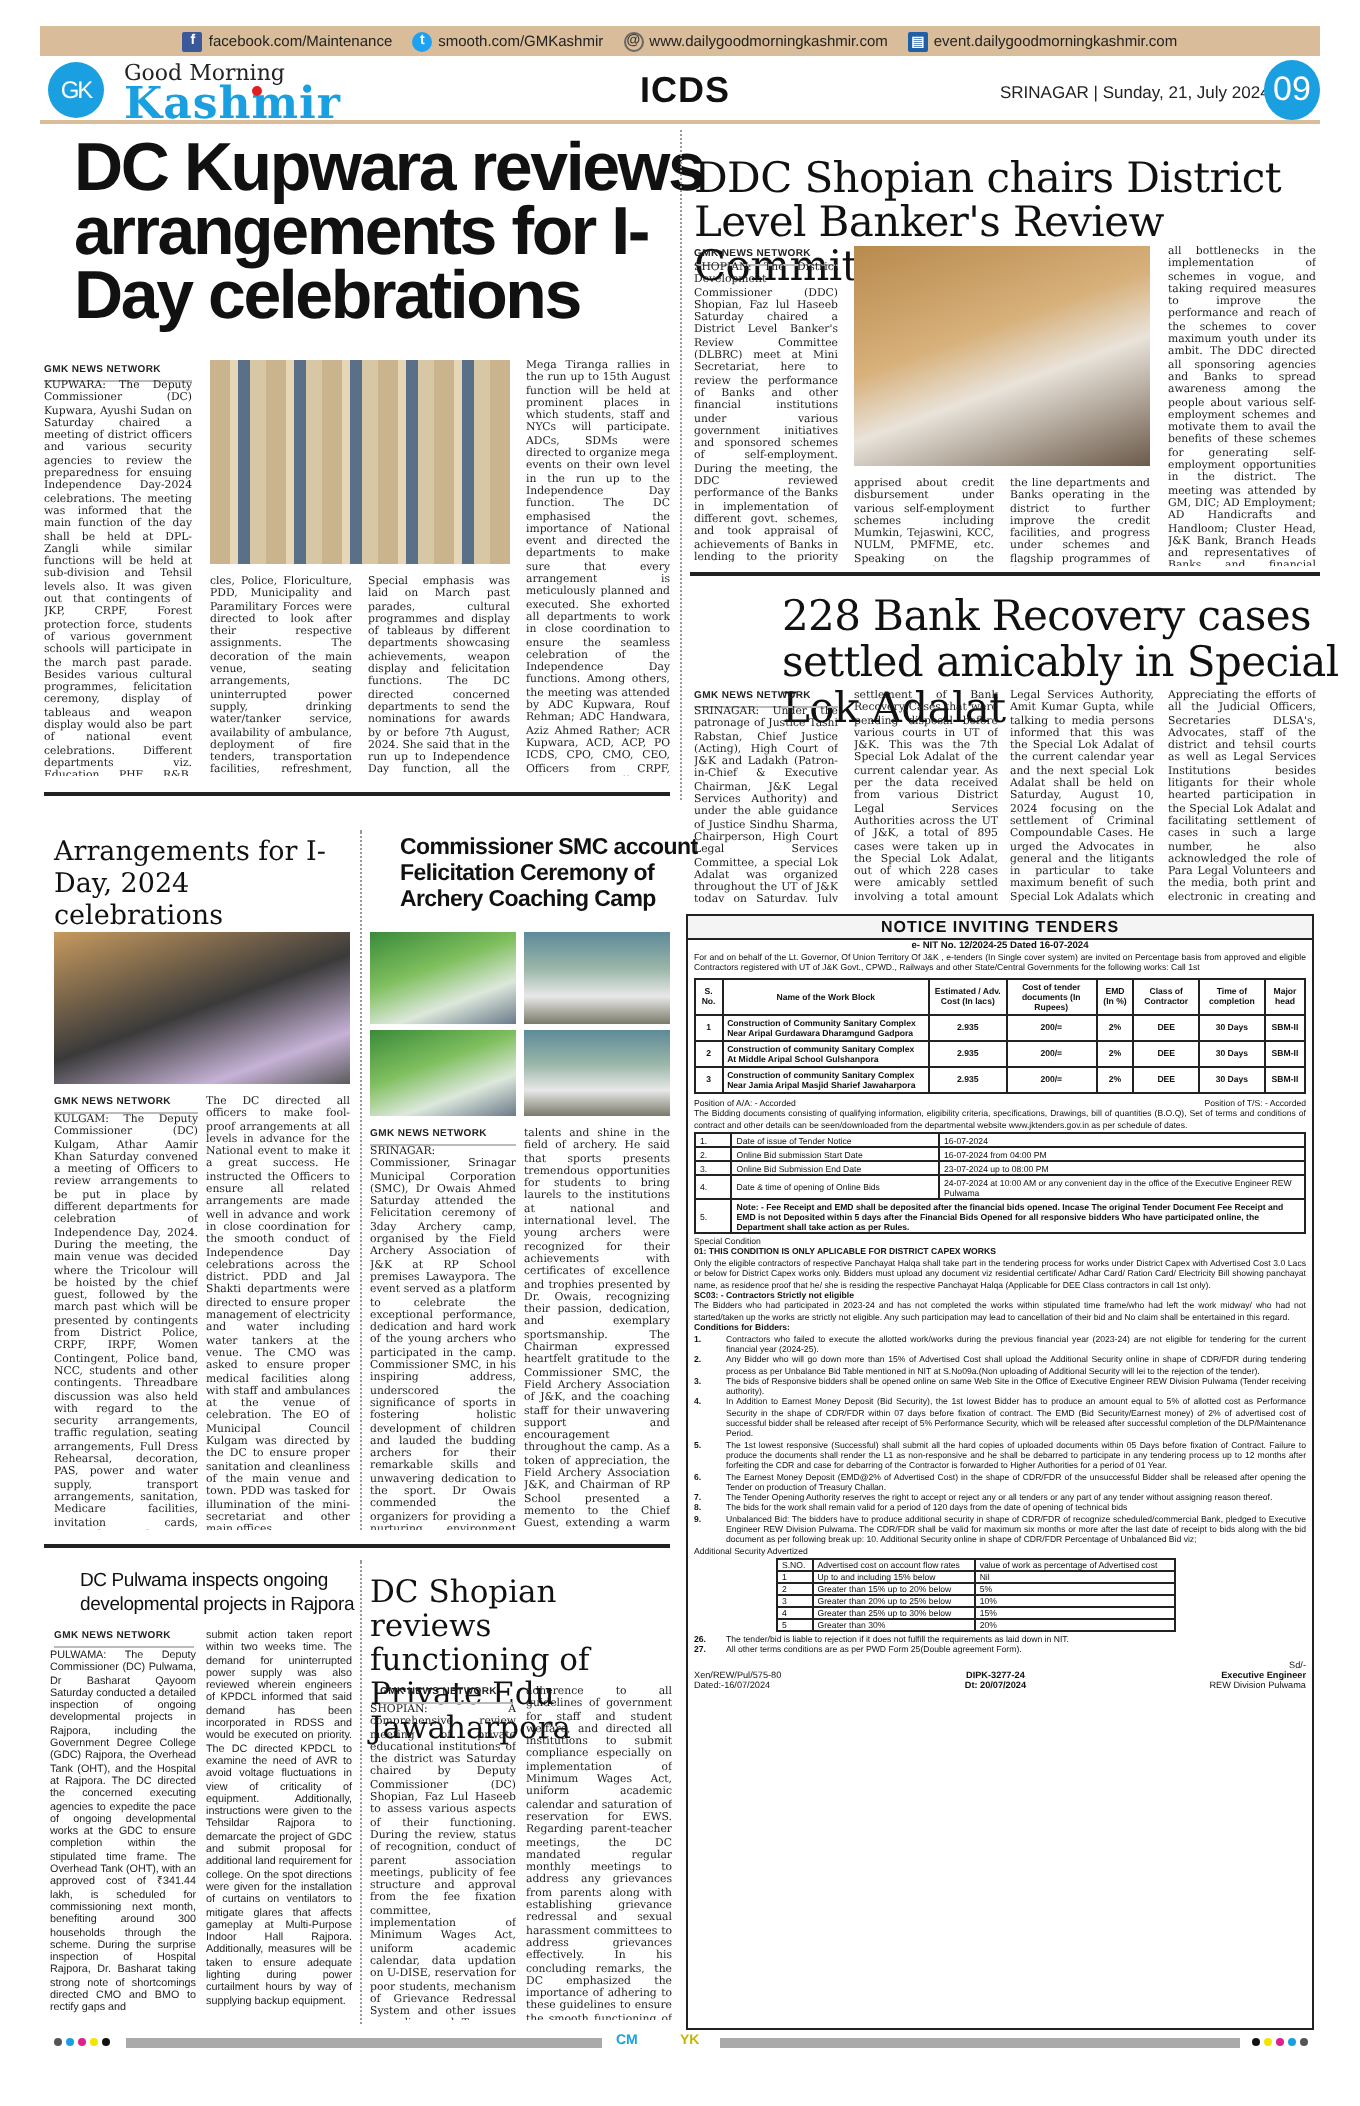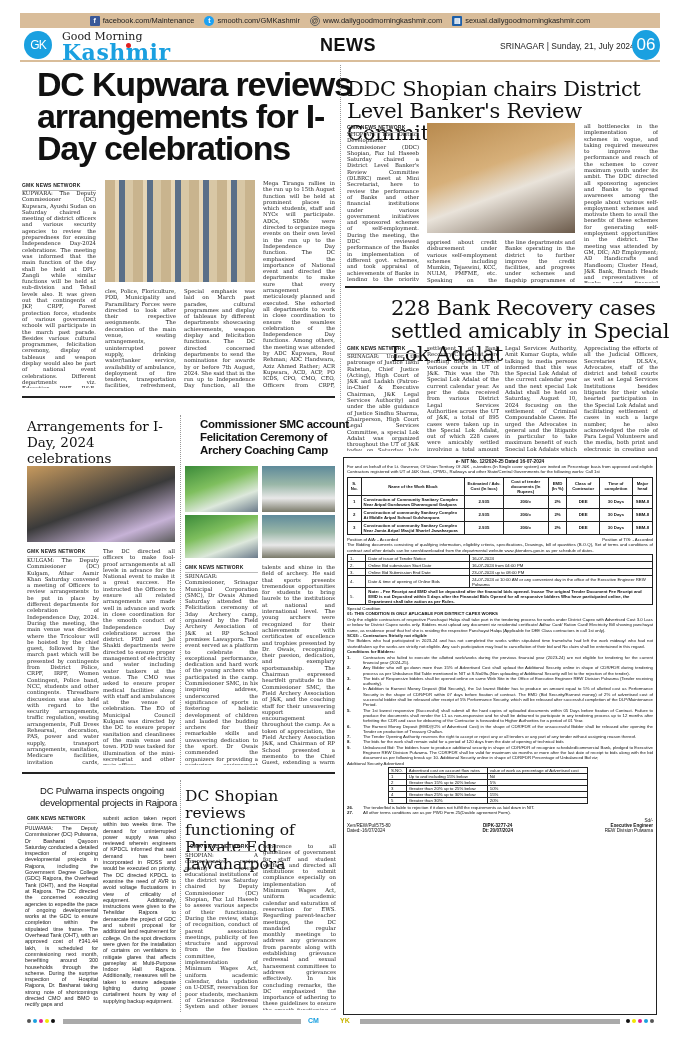--- a/index.html
+++ b/index.html
@@ -81,32 +81,32 @@
   <span class="social-item">
     <span class="sicon tw">t</span>
     <span>smooth.com/GMKashmir</span>
   </span>
   <span class="social-item">
     <span class="sicon www">@</span>
     <span>www.dailygoodmorningkashmir.com</span>
   </span>
   <span class="social-item">
     <span class="sicon ep">▤</span>
-    <span>sexual.dailygoodmorningkashmir.com</span>
+    <span>event.dailygoodmorningkashmir.com</span>
   </span>
 </div>
 
 <div class="abs masthead">
   <div class="abs gk-logo">GK</div>
   <div class="abs brand-top">Good Morning</div>
   <div class="abs brand-main">Kashmir</div>
   <div class="abs brand-dot"></div>
-  <div class="abs section-label">NEWS</div>
+  <div class="abs section-label">ICDS</div>
   <div class="abs dateline">SRINAGAR | Sunday, 21, July 2024</div>
-  <div class="abs page-num">06</div>
+  <div class="abs page-num">09</div>
 </div>
 
 <div class="abs hl-sans" style="left:22px; top:68px; width:320px; font-size:34px; letter-spacing:-1.2px; line-height:32px;">DC Kupwara reviews arrangements for I-Day celebrations</div>
 <div class="abs byline" style="left:22px; top:182px; width:74px;">GMK NEWS NETWORK</div>
 <div class="abs body-text" style="left:22px; top:190px; width:74px; height:198px;">KUPWARA: The Deputy Commissioner (DC) Kupwara, Ayushi Sudan on Saturday chaired a meeting of district officers and various security agencies to review the preparedness for ensuing Independence Day-2024 celebrations. The meeting was informed that the main function of the day shall be held at DPL- Zangli while similar functions will be held at sub-division and Tehsil levels also. It was given out that contingents of JKP, CRPF, Forest protection force, students of various government schools will participate in the march past parade. Besides various cultural programmes, felicitation ceremony, display of tableaus and weapon display would also be part of national event celebrations. Different departments viz. Education, PHE, R&amp;B, Information, Health, Sports, Traffic, Motor Vehi-</div>
 <div class="abs photo meeting" style="left:105px; top:180px; width:150px; height:102px;"></div>
 <div class="abs body-text" style="left:105px; top:288px; width:71px; height:100px;">cles, Police, Floriculture, PDD, Municipality and Paramilitary Forces were directed to look after their respective assignments. The decoration of the main venue, seating arrangements, uninterrupted power supply, drinking water/tanker service, availability of ambulance, deployment of fire tenders, transportation facilities, refreshment, invitations, PAS system, cleanliness and sanitation measures were discussed threadbare in the meeting.</div>
 <div class="abs body-text" style="left:184px; top:288px; width:71px; height:100px;">Special emphasis was laid on March past parades, cultural programmes and display of tableaus by different departments showcasing achievements, weapon display and felicitation functions. The DC directed concerned departments to send the nominations for awards by or before 7th August, 2024. She said that in the run up to Independence Day function, all the important buildings and main offices will be illuminated.</div>
 <div class="abs body-text" style="left:263px; top:180px; width:72px; height:208px;">Mega Tiranga rallies in the run up to 15th August function will be held at prominent places in which students, staff and NYCs will participate. ADCs, SDMs were directed to organize mega events on their own level in the run up to the Independence Day function. The DC emphasised the importance of National event and directed the departments to make sure that every arrangement is meticulously planned and executed. She exhorted all departments to work in close coordination to ensure the seamless celebration of the Independence Day functions. Among others, the meeting was attended by ADC Kupwara, Rouf Rehman; ADC Handwara, Aziz Ahmed Rather; ACR Kupwara, ACD, ACP, PO ICDS, CPO, CMO, CEO, Officers from CRPF, Police, District Officers of different Departments and other concerned.</div>
 
@@ -156,20 +156,21 @@
 <div class="abs body-text sans" style="left:103px; top:815px; width:73px; height:195px;">submit action taken report within two weeks time. The demand for uninterrupted power supply was also reviewed wherein engineers of KPDCL informed that said demand has been incorporated in RDSS and would be executed on priority. The DC directed KPDCL to examine the need of AVR to avoid voltage fluctuations in view of criticality of equipment. Additionally, instructions were given to the Tehsildar Rajpora to demarcate the project of GDC and submit proposal for additional land requirement for college. On the spot directions were given for the installation of curtains on ventilators to mitigate glares that affects gameplay at Multi-Purpose Indoor Hall Rajpora. Additionally, measures will be taken to ensure adequate lighting during power curtailment hours by way of supplying backup equipment.</div>
 
 <div class="abs rule-v" style="left:180px; top:780px; height:232px;"></div>
 
 <div class="abs hl-serif" style="left:185px; top:788px; width:152px; font-size:15.5px; line-height:17px;">DC Shopian reviews functioning of Private Edu Jawaharpora</div>
 <div class="abs byline" style="left:190px; top:843px; width:66px;">GMK NEWS NETWORK</div>
 <div class="abs body-text" style="left:185px; top:852px; width:73px; height:158px;">SHOPIAN: A comprehensive review meeting of private educational institutions of the district was Saturday chaired by Deputy Commissioner (DC) Shopian, Faz Lul Haseeb to assess various aspects of their functioning. During the review, status of recognition, conduct of parent association meetings, publicity of fee structure and approval from the fee fixation committee, implementation of Minimum Wages Act, uniform academic calendar, data updation on U-DISE, reservation for poor students, mechanism of Grievance Redressal System and other issues were discussed. To ensure full utilization of all resources, the DC emphasized strict</div>
 <div class="abs body-text" style="left:263px; top:843px; width:73px; height:167px;">adherence to all guidelines of government for staff and student welfare, and directed all institutions to submit compliance especially on implementation of Minimum Wages Act, uniform academic calendar and saturation of reservation for EWS. Regarding parent-teacher meetings, the DC mandated regular monthly meetings to address any grievances from parents along with establishing grievance redressal and sexual harassment committees to address grievances effectively. In his concluding remarks, the DC emphasized the importance of adhering to these guidelines to ensure the smooth functioning of private schools and the welfare of students and staff.</div>
 
 <div class="abs tender">
+  <div class="tender-nit-title">NOTICE INVITING TENDERS</div>
   <div class="tender-nit-no">e- NIT No. 12/2024-25 Dated 16-07-2024</div>
   <div class="t-text">For and on behalf of the Lt. Governor, Of Union Territory Of J&amp;K , e-tenders (In Single cover system) are invited on Percentage basis from approved and eligible Contractors registered with UT of J&amp;K Govt., CPWD., Railways and other State/Central Governments for the following works: Call 1st</div>
 
   <table class="t-table">
     <thead>
       <tr>
         <th>S. No.</th>
         <th>Name of the Work Block</th>
         <th>Estimated / Adv. Cost (In lacs)</th>
         <th>Cost of tender documents (In Rupees)</th>

